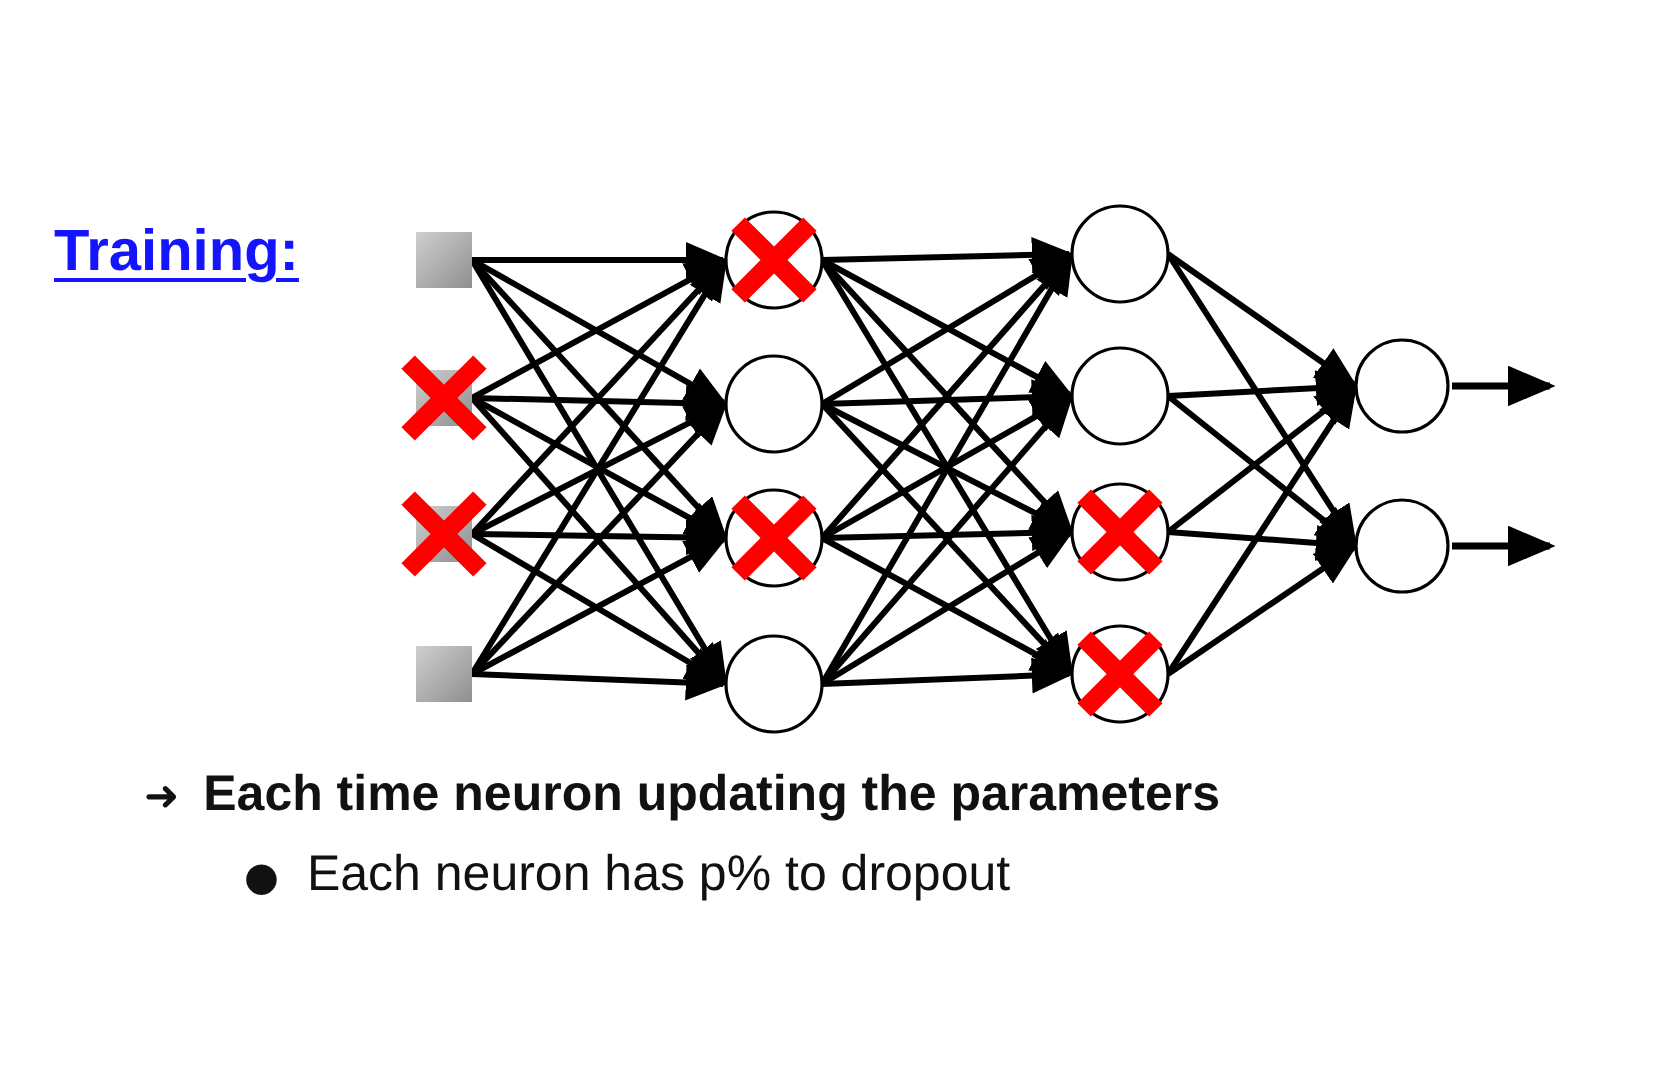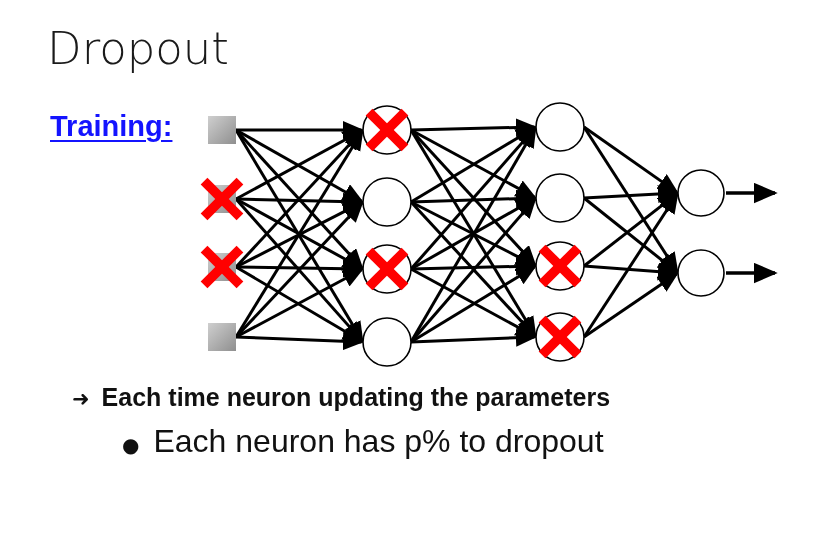--- a/index.html
+++ b/index.html
@@ -32,21 +32,20 @@
     left: 27px;
     top: 110px;
     font-family: "Liberation Sans", sans-serif;
     font-size: 29px;
     font-weight: bold;
     color: #1414ff;
     text-decoration: underline;
     text-decoration-thickness: 2px;
     text-underline-offset: 4px;
     white-space: nowrap;
-    margin-left: 23px;
   }
   #net-svg {
     position: absolute;
     left: 0;
     top: 0;
     width: 833px;
     height: 535px;
   }
   .bullet-row {
     position: absolute;
@@ -77,32 +76,31 @@
     line-height: 1;
   }
   .bullet-text-bold {
     font-family: "Liberation Sans", sans-serif;
     font-size: 25px;
     font-weight: bold;
     color: #111111;
   }
   .bullet-text-normal {
     font-family: "Liberation Sans", sans-serif;
-    font-size: 32px;
+    font-size: 25px;
     font-weight: normal;
     color: #111111;
     text-align: center;
   }
 </style>
 </head>
 <body>
 
 <div id="slide">
 
-  <div id="title">Dropout</div>
 
   <div id="training-label">Training:</div>
 
   <svg id="net-svg" viewBox="0 0 833 535" xmlns="http://www.w3.org/2000/svg">
     <defs>
       <marker id="arrowhead" markerWidth="7" markerHeight="7" refX="6.2" refY="3" orient="auto" markerUnits="strokeWidth">
         <path d="M0,0 L7,3 L0,6 z" fill="#000000"></path>
       </marker>
       <linearGradient id="sqgrad" x1="0" y1="0" x2="1" y2="1">
         <stop offset="0%" stop-color="#cfcfcf"></stop>

